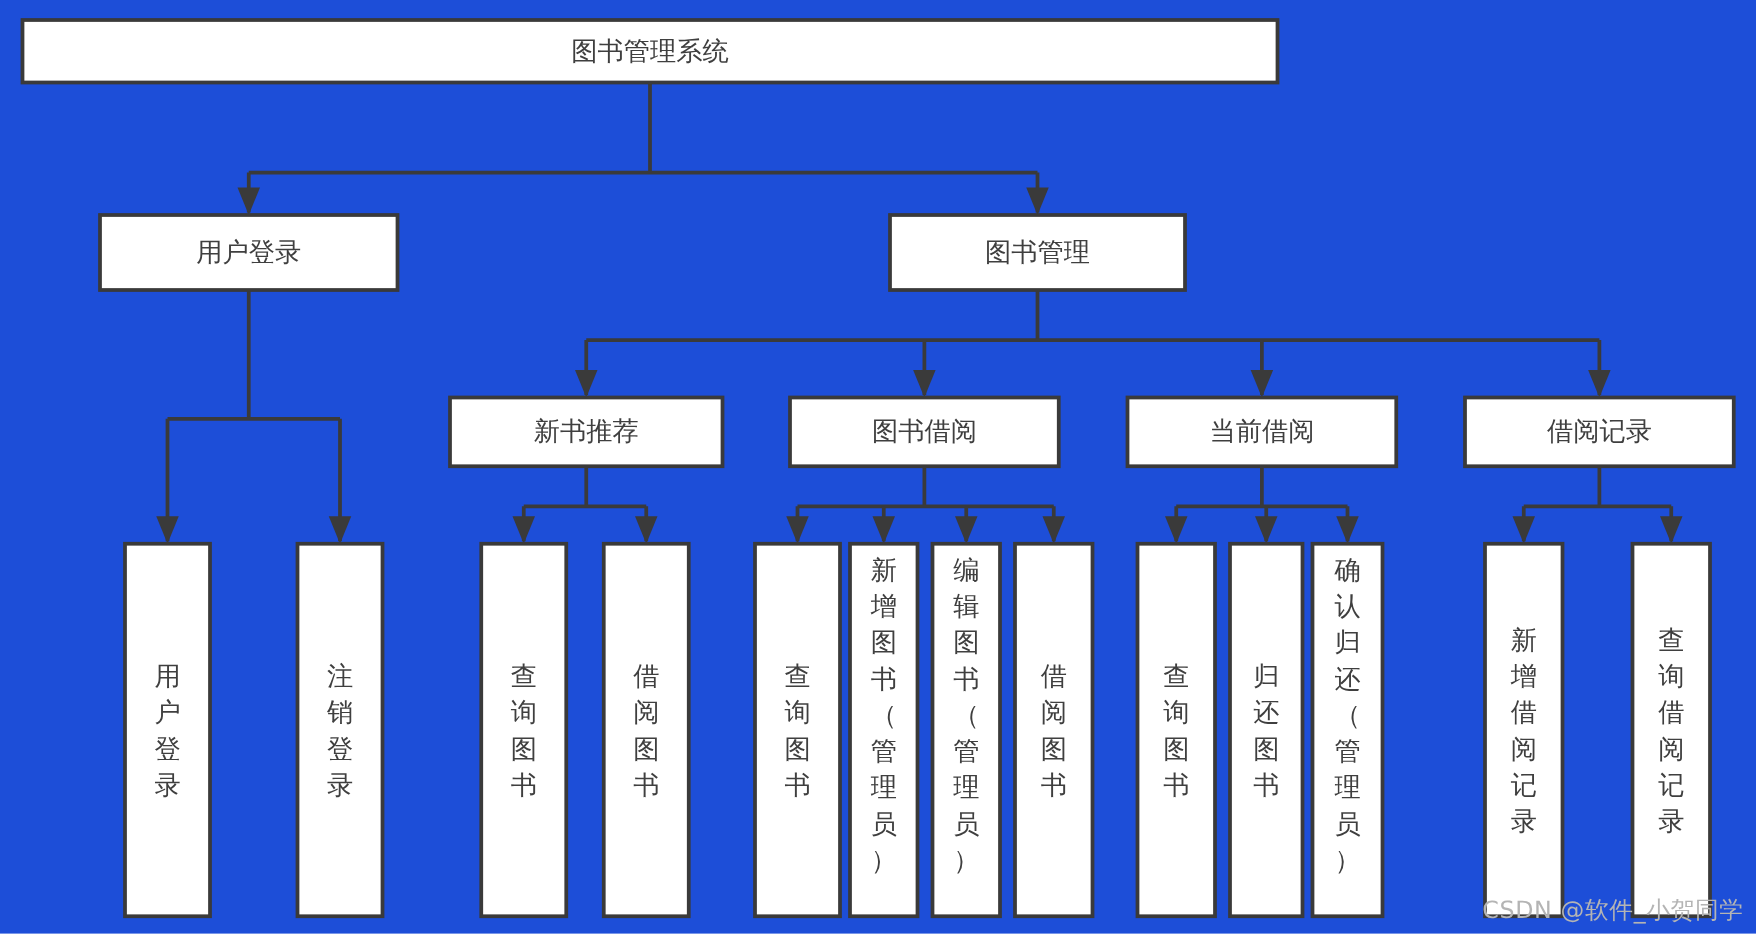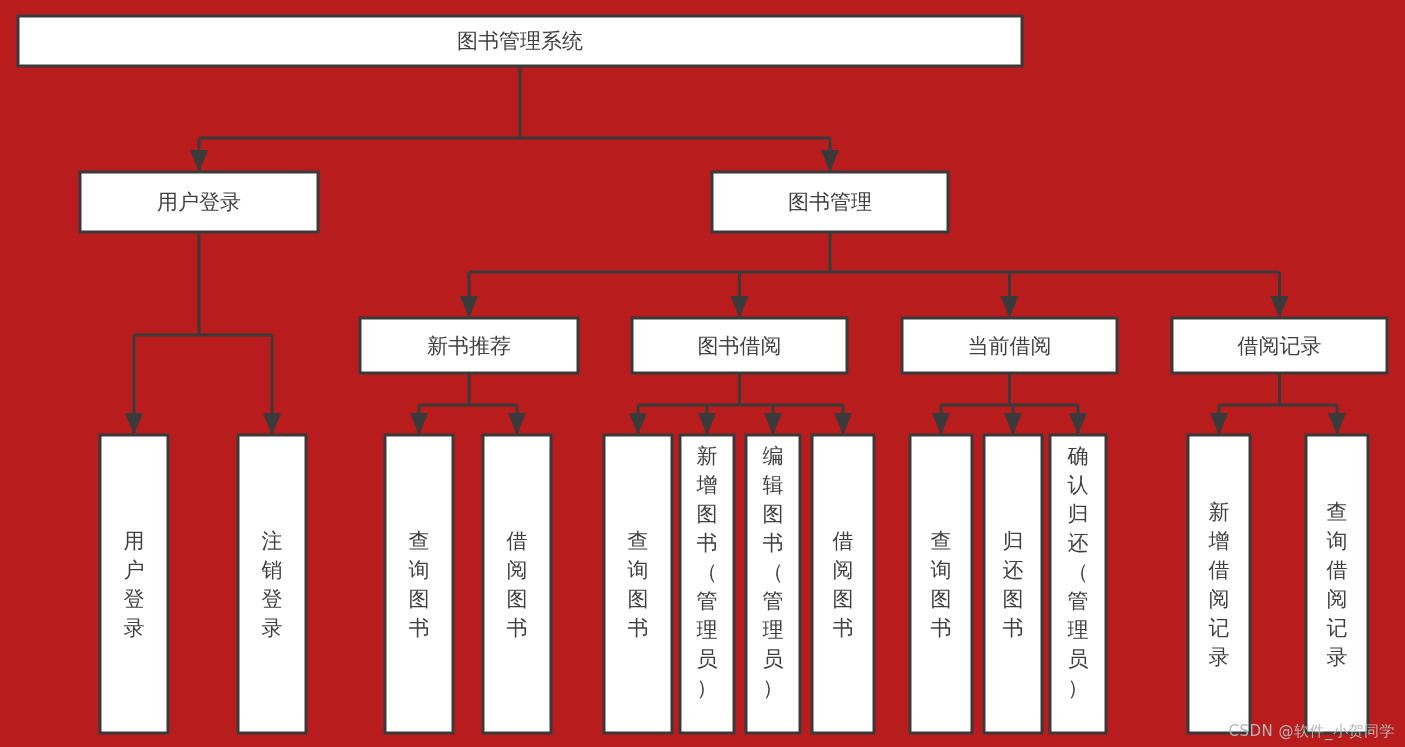--- a/index.html
+++ b/index.html
@@ -8,21 +8,21 @@
     padding: 0;
     background: #ffffff;
   }
   body {
     font-family: "DejaVu Sans", "Liberation Sans", sans-serif;
   }
   #diagram-root {
     position: relative;
     width: 1405px;
     height: 747px;
-    background: #b91c1c;
+    background: #1d4ed8;
     overflow: hidden;
   }
   svg#tree-svg {
     position: absolute;
     top: 0;
     left: 0;
     width: 1405px;
     height: 747px;
     display: block;
   }
@@ -52,21 +52,21 @@
   }
   .arrow-head {
     fill: #3a3a3a;
     stroke: none;
   }
   .watermark {
     position: absolute;
     right: 10px;
     bottom: 6px;
     font-family: "DejaVu Sans", "Liberation Sans", sans-serif;
-    font-size: 15px;
+    font-size: 19px;
     color: #b4b4b4;
     white-space: nowrap;
     letter-spacing: 0.5px;
   }
 </style>
 </head>
 <body>
 
 <div id="diagram-root">
   <svg id="tree-svg" viewBox="0 0 1405 747" xmlns="http://www.w3.org/2000/svg">

